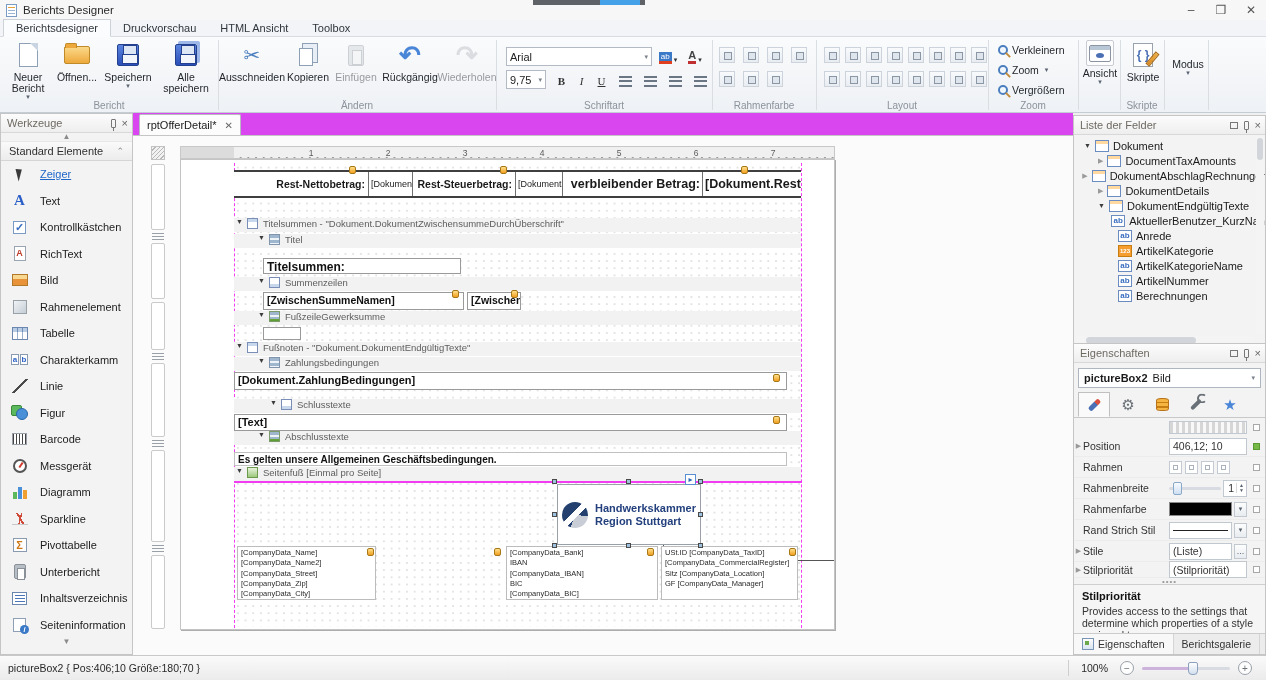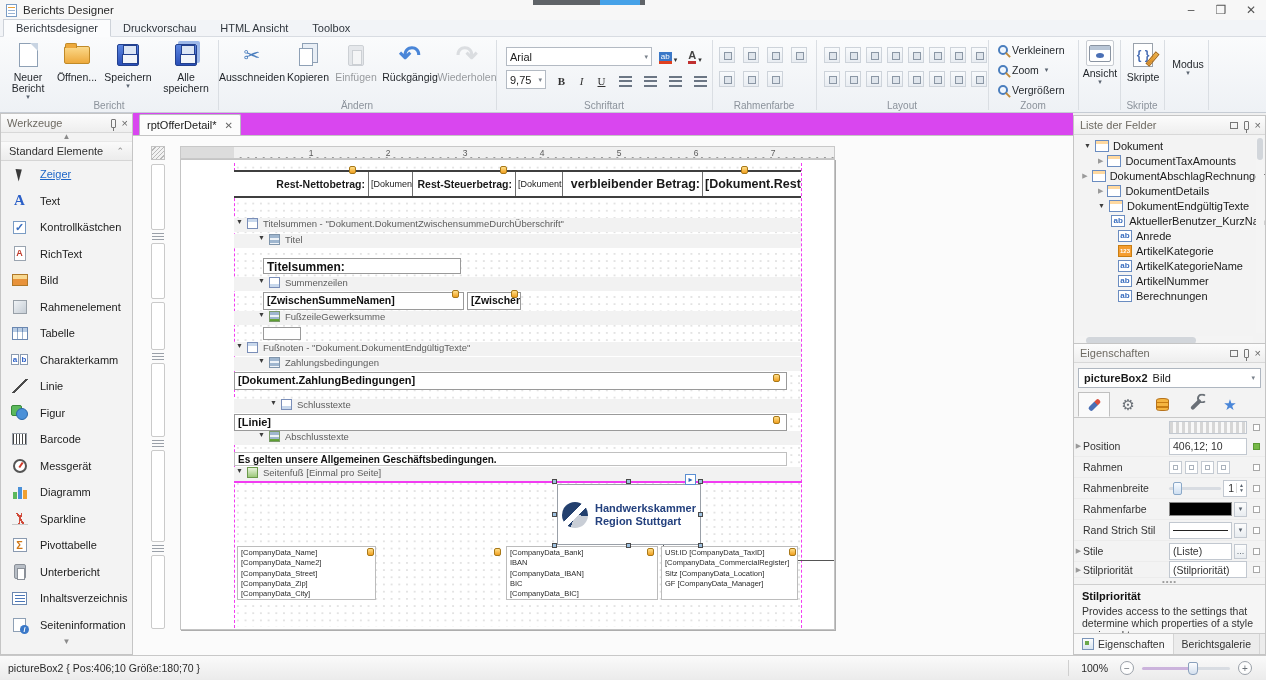--- a/index.html
+++ b/index.html
@@ -626,21 +626,21 @@
         <span>Zahlungsbedingungen</span>
       </div>
       <div class="tb" style="left:53px;top:212px;width:553px;height:18px;font-size:11px">[Dokument.ZahlungBedingungen]</div>
       <span class="tag" style="left:592px;top:214px"></span>
       <div class="band" style="top:239px">
         <span style="width:36px"></span>
           <span class="ba">▼</span>
         <span class="bicon bi-detail"></span>
         <span>Schlusstexte</span>
       </div>
-      <div class="tb" style="left:53px;top:254px;width:553px;height:17px;font-size:11px">[Linie]</div>
+      <div class="tb" style="left:53px;top:254px;width:553px;height:17px;font-size:11px">[Text]</div>
       <span class="tag" style="left:592px;top:256px"></span>
       <div class="band" style="top:271px">
         <span style="width:24px"></span>
           <span class="ba">▼</span>
         <span class="bicon bi-layers-g"></span>
         <span>Abschlusstexte</span>
       </div>
       <div class="tb" style="left:53px;top:292px;width:553px;height:14px;font-size:10px;border-color:#c0c0c0">Es gelten unsere Allgemeinen Geschäftsbedingungen.</div>
       <div class="band" style="top:307px">
         <span style="width:2px"></span>

